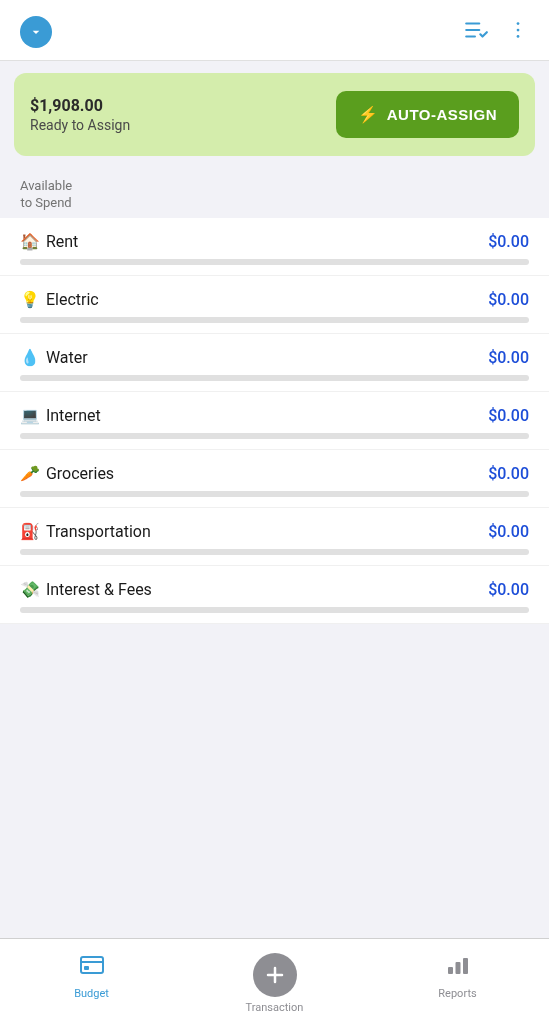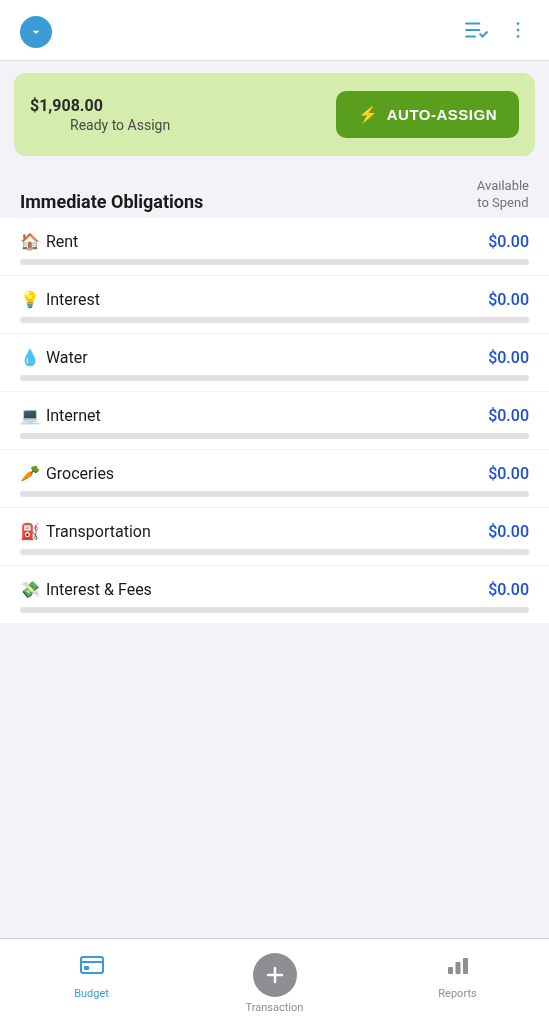--- a/index.html
+++ b/index.html
@@ -68,21 +68,20 @@
     }
     .assign-amount {
       font-size: 16px;
       font-weight: 700;
       color: #2a2a2a;
     }
     .assign-label {
       font-size: 14px;
       color: #4a4a4a;
       margin-top: 2px;
-      margin-left: 40px;
     }
     .auto-assign-btn {
       background: #5a9e1e;
       color: white;
       border: none;
       border-radius: 10px;
       padding: 14px 22px;
       font-size: 15px;
       font-weight: 700;
       cursor: pointer;
@@ -239,21 +238,20 @@
     <div class="assign-amount">$1,908.00</div>
     <div class="assign-label">Ready to Assign</div>
   </div>
   <button class="auto-assign-btn">
     <span class="bolt">⚡</span>
     <span>AUTO-ASSIGN</span>
   </button>
 </div>
 
 <div class="section-header">
-  <span class="section-title">Immediate Obligations</span>
   <span class="section-subtitle">
     <span>Available</span><br>
     <span>to Spend</span>
   </span>
 </div>
 
 <div class="budget-list" id="budget-list">
 <div class="budget-item">
       <div class="budget-item-row">
         <span class="budget-item-name">
@@ -263,21 +261,21 @@
         <span class="budget-item-amount">$0.00</span>
       </div>
       <div class="progress-bar">
         <div class="progress-fill"></div>
       </div>
     </div>
     <div class="budget-item">
       <div class="budget-item-row">
         <span class="budget-item-name">
           <span>💡</span>
-          <span>Interest</span>
+          <span>Electric</span>
         </span>
         <span class="budget-item-amount">$0.00</span>
       </div>
       <div class="progress-bar">
         <div class="progress-fill"></div>
       </div>
     </div>
     <div class="budget-item">
       <div class="budget-item-row">
         <span class="budget-item-name">

